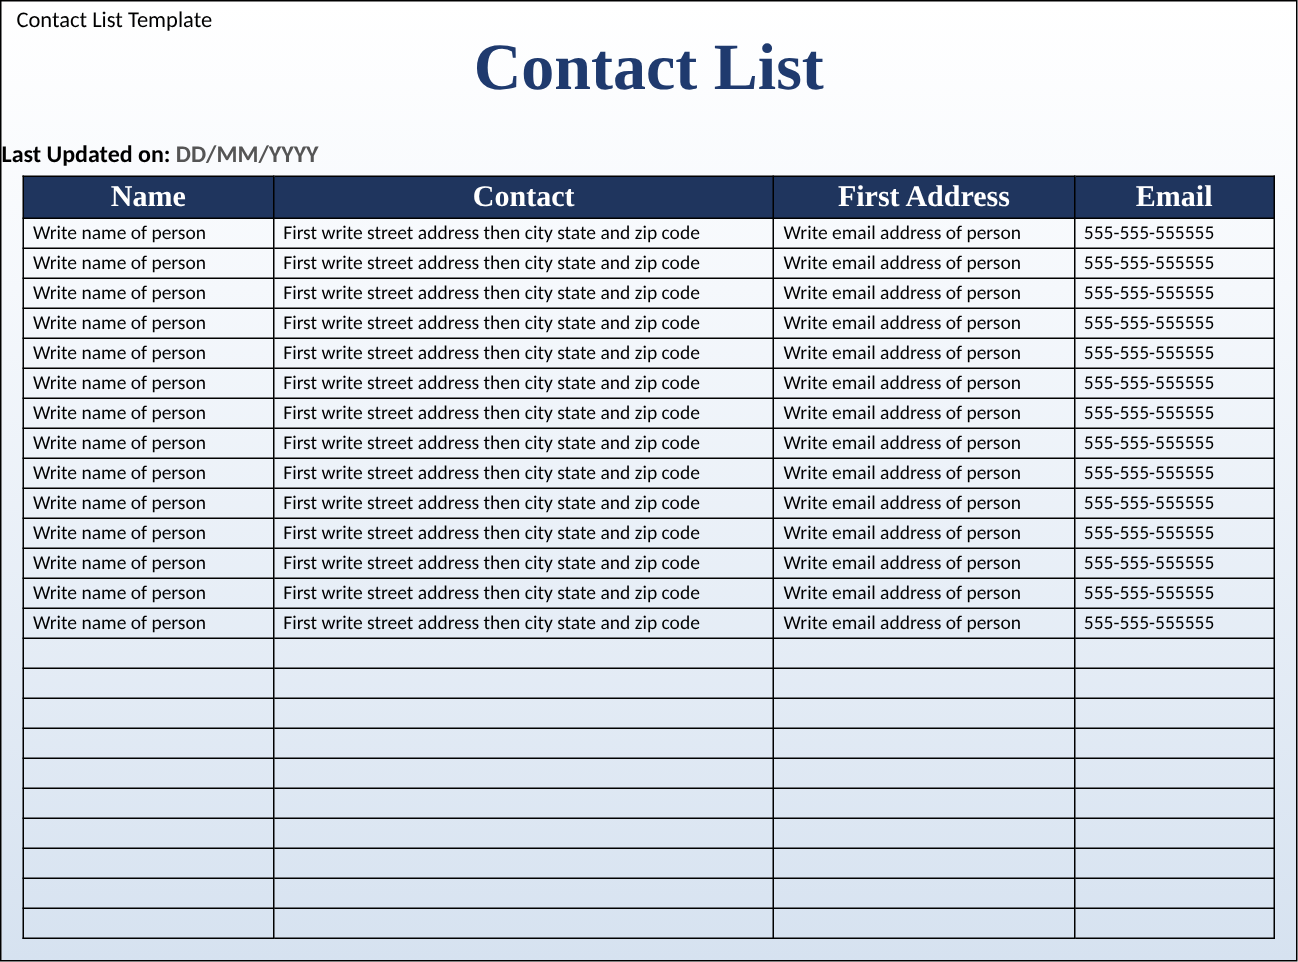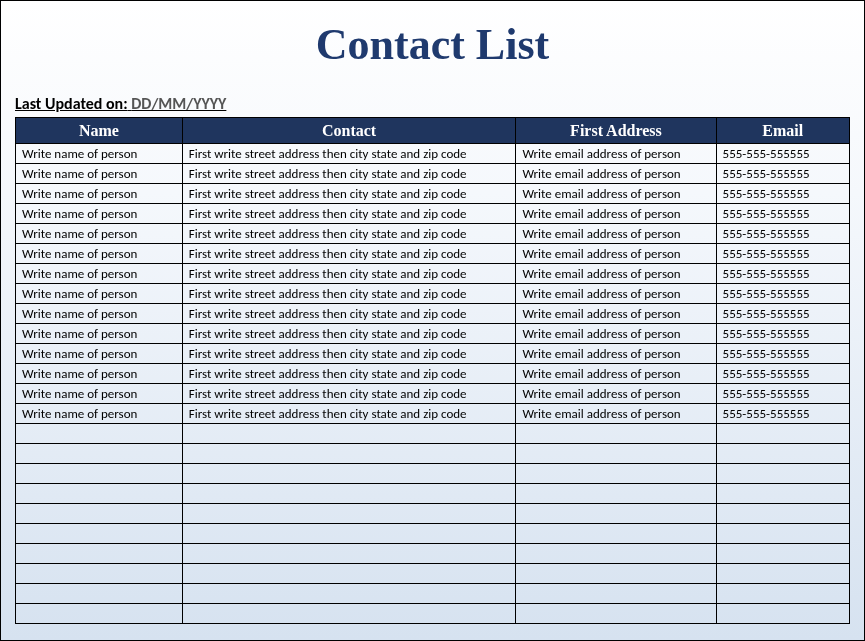--- a/index.html
+++ b/index.html
@@ -27,43 +27,41 @@
     text-align: center;
     font-family: "Times New Roman", Times, serif;
     font-size: 44px;
     font-weight: bold;
     color: #1f3a6e;
     margin-top: 18px;
     margin-bottom: 24px;
   }
   .updated-line {
     font-size: 16px;
-    margin-left: 14px;
     margin-bottom: 4px;
     color: #000;
-    text-decoration: underline;
   }
   .updated-label {
     font-weight: bold;
   }
   .updated-value {
     font-weight: bold;
     color: #555;
   }
   table.contact-table {
     border-collapse: collapse;
     width: calc(100% - 28px);
     margin: 0 14px;
     table-layout: fixed;
   }
   table.contact-table th {
     background: #1f355e;
     color: #ffffff;
     font-family: "Times New Roman", Times, serif;
-    font-size: 16px;
+    font-size: 20px;
     font-weight: bold;
     border: 1px solid #000;
     padding: 2px 6px;
     text-align: center;
     height: 26px;
   }
   table.contact-table td {
     border: 1px solid #000;
     font-size: 13px;
     color: #000;
@@ -77,20 +75,21 @@
   col.col-name    { width: 20%; }
   col.col-address { width: 40%; }
   col.col-email   { width: 24%; }
   col.col-phone   { width: 16%; }
 </style>
 </head>
 <body>
 
 <div class="page">
 
+  <div class="template-label">Contact List Template</div>
 
   <div class="title">Contact List</div>
 
   <div class="updated-line">
     <span class="updated-label">Last Updated on:</span>
     <span class="updated-value">DD/MM/YYYY</span>
   </div>
 
   <table class="contact-table">
     <colgroup>

